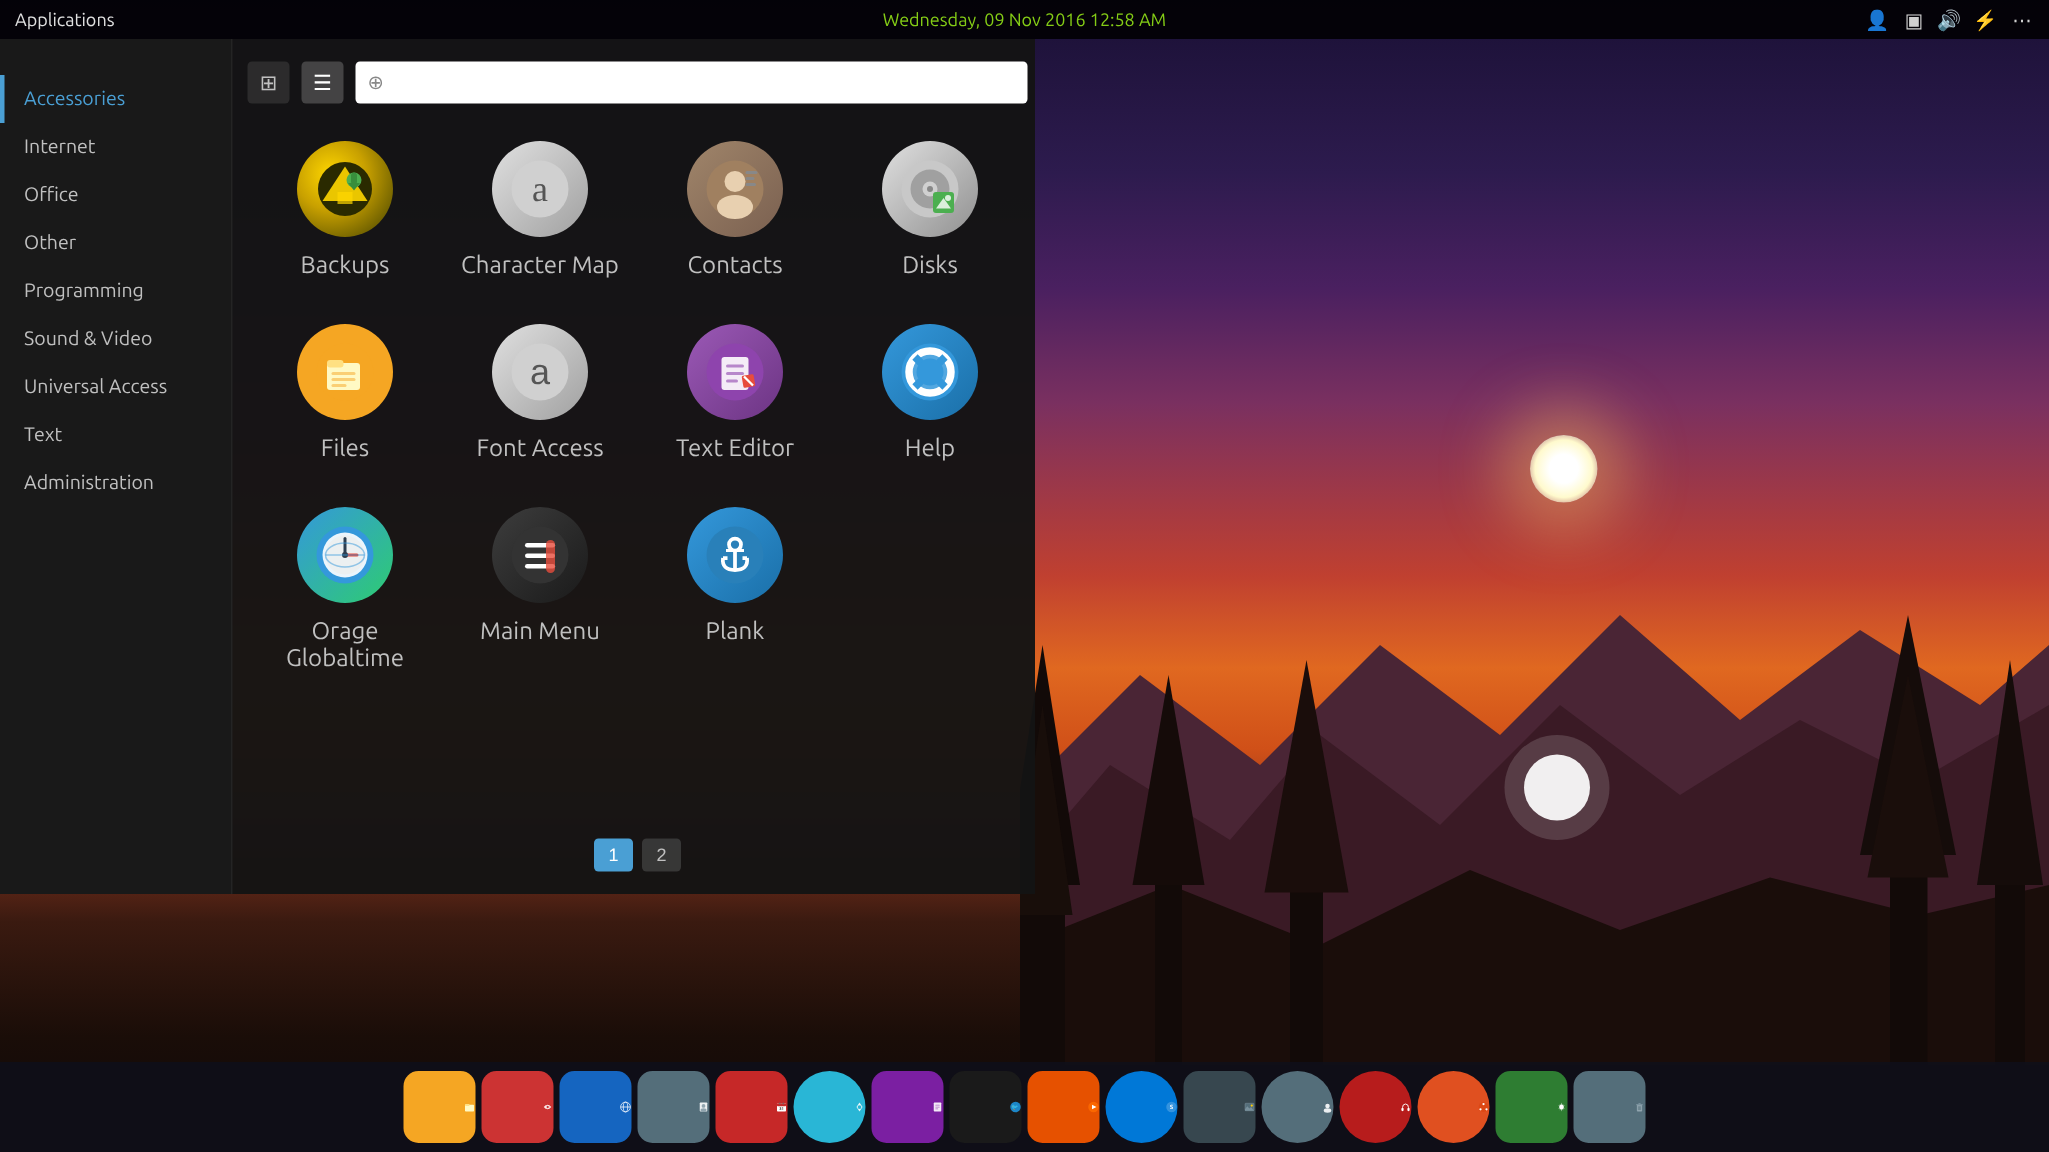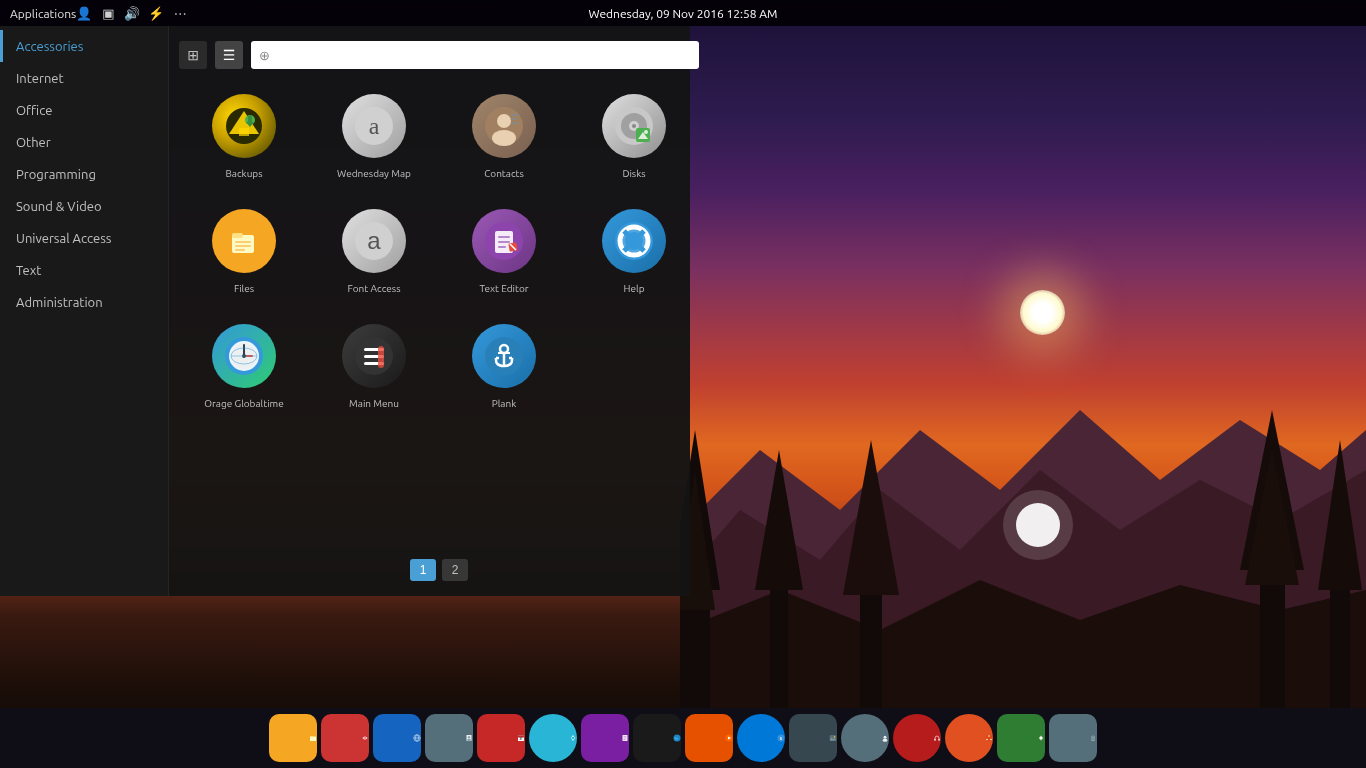--- a/index.html
+++ b/index.html
@@ -45,38 +45,39 @@
     }
 
     
     #topbar {
       position: absolute;
       top: 0; left: 0; right: 0;
       height: 26px;
       background: rgba(0,0,0,0.85);
       display: flex;
       align-items: center;
+      justify-content: space-between;
       padding: 0 10px;
       z-index: 100;
       color: #e0e0e0;
       font-size: 12px;
     }
 
     #topbar-left {
       display: flex;
       align-items: center;
       gap: 4px;
     }
 
     #topbar-center {
       position: absolute;
       left: 50%;
       transform: translateX(-50%);
       font-size: 12px;
-      color: #ffffff;
+      color: #84cc16;
     }
 
     #topbar-right {
       display: flex;
       align-items: center;
       gap: 8px;
     }
 
     .topbar-icon {
       width: 16px;
@@ -96,23 +97,23 @@
       left: 0;
       width: 690px;
       height: 570px;
       background: rgba(20, 20, 20, 0.97);
       display: flex;
       z-index: 50;
     }
 
     
     #sidebar {
-      width: 169px;
+      width: 155px;
       background: rgba(25, 25, 25, 0.98);
-      padding-top: 4px;
+      padding-top: 24px;
       border-right: 1px solid rgba(255,255,255,0.05);
       flex-shrink: 0;
     }
 
     .sidebar-item {
       padding: 9px 16px;
       font-size: 13px;
       color: #c0c0c0;
       cursor: pointer;
       position: relative;
@@ -218,21 +219,21 @@
       border-radius: 50%;
       display: flex;
       align-items: center;
       justify-content: center;
       margin-bottom: 10px;
       font-size: 28px;
       overflow: hidden;
     }
 
     .app-label {
-      font-size: 10px;
+      font-size: 16px;
       color: #c0c0c0;
       text-align: center;
     }
 
     
     #pagination {
       display: flex;
       justify-content: center;
       gap: 6px;
       padding: 10px 0 5px 0;
@@ -426,21 +427,21 @@
       </div>
 
 
       <div class="app-item">
         <div class="app-icon icon-charmap">
           <svg width="40" height="40" viewBox="0 0 40 40">
             <circle cx="20" cy="20" r="19" fill="#d0d0d0"></circle>
             <text x="20" y="28" text-anchor="middle" font-size="24" font-family="serif" fill="#555">a</text>
           </svg>
         </div>
-        <span class="app-label">Wednesday Map</span>
+        <span class="app-label">Character Map</span>
       </div>
 
       <div class="app-item">
         <div class="app-icon icon-contacts">
           <svg width="40" height="40" viewBox="0 0 40 40">
             <circle cx="20" cy="20" r="19" fill="#a08060"></circle>
             <circle cx="20" cy="15" r="7" fill="#e8d0b0"></circle>
             <ellipse cx="20" cy="32" rx="12" ry="8" fill="#e8d0b0"></ellipse>
             <rect x="27" y="8" width="8" height="2" rx="1" fill="#888"></rect>
             <rect x="27" y="12" width="6" height="2" rx="1" fill="#888"></rect>

